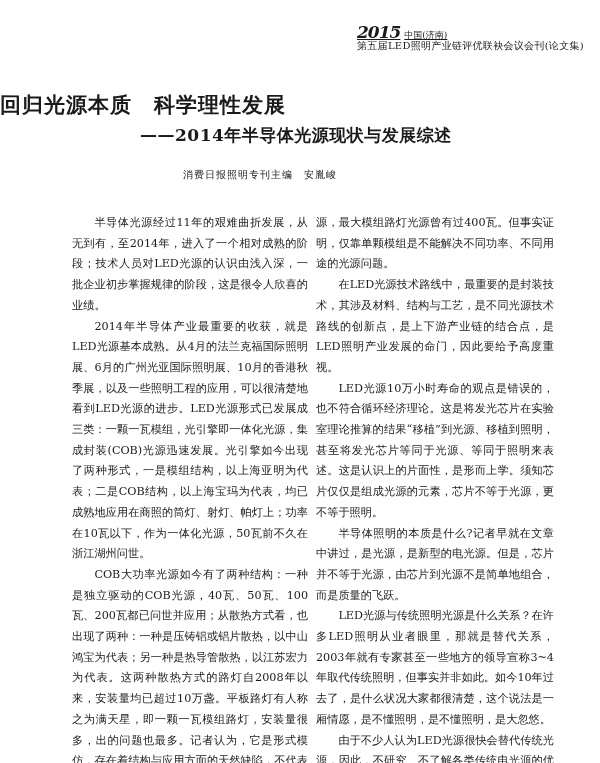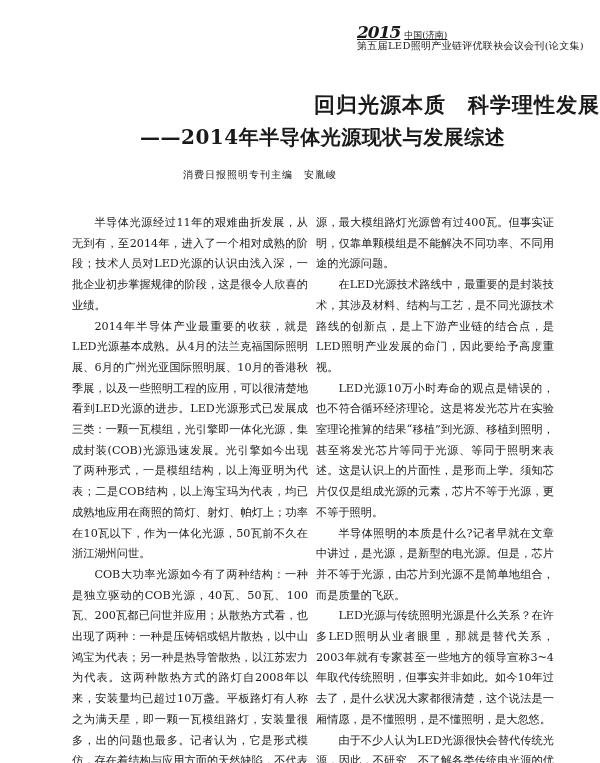--- a/index.html
+++ b/index.html
@@ -3,23 +3,23 @@
 <meta charset="utf-8">
 <style>
   html, body { margin:0; padding:0; background:#ffffff; }
   body { width:600px; height:763px; position:relative; overflow:hidden;
          font-family:"DejaVu Serif", serif; color:#1a1a1a; }
   .header { position:absolute; left:357px; top:22px; width:240px; }
   .header .line1 { display:flex; align-items:baseline; gap:4px; height:16px;text-decoration:underline; }
   .header .year { font-family:"DejaVu Serif", serif; font-style:italic; font-weight:bold; font-size:17px; letter-spacing:-1px; }
   .header .place { font-size:9px; }
   .header .line2 { font-size:10px; margin-top:1px; white-space:nowrap; letter-spacing:0.3px; }
-  .title { position:absolute; left:0; width:600px; top:91px; text-align:right;
+  .title { position:absolute; left:0; width:600px; top:91px; text-align:left;
            font-family:"DejaVu Sans", sans-serif; font-weight:bold; font-size:21px; letter-spacing:1px; }
-  .subtitle { position:absolute; left:140px; top:124px; font-weight:bold; font-size:20px; letter-spacing:0.5px; }
+  .subtitle { position:absolute; left:140px; top:124px; font-weight:bold; font-size:17px; letter-spacing:0.5px; }
   .byline { position:absolute; left:0; width:520px; top:168px; text-align:center; font-size:10px; letter-spacing:1px; }
   .col { position:absolute; top:213px; width:236px; font-size:11.2px; line-height:20.7px; text-align:justify; }
   .col.left { left:72px; }
   .col.right { left:316px; width:238px; }
   .col p { margin:0; text-indent:2em; }
   .col p.cont { text-indent:0; }
 </style>
 </head>
 <body>
 

